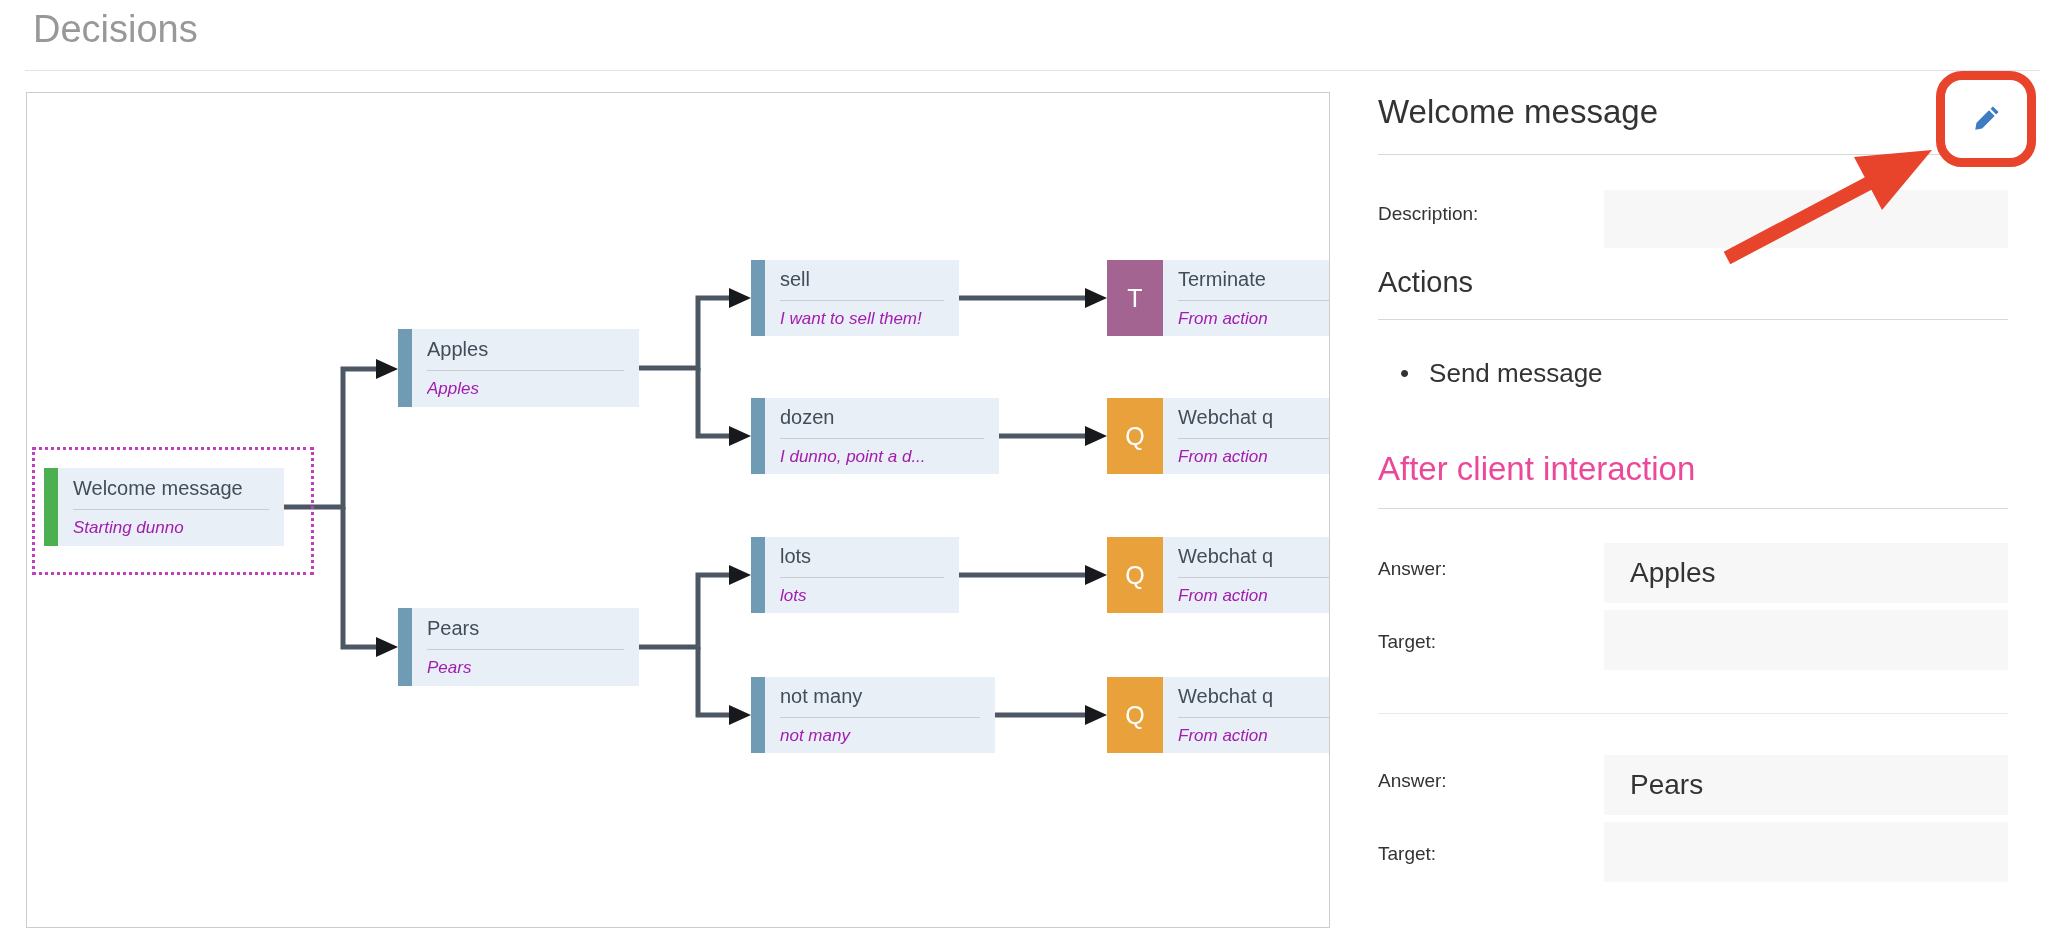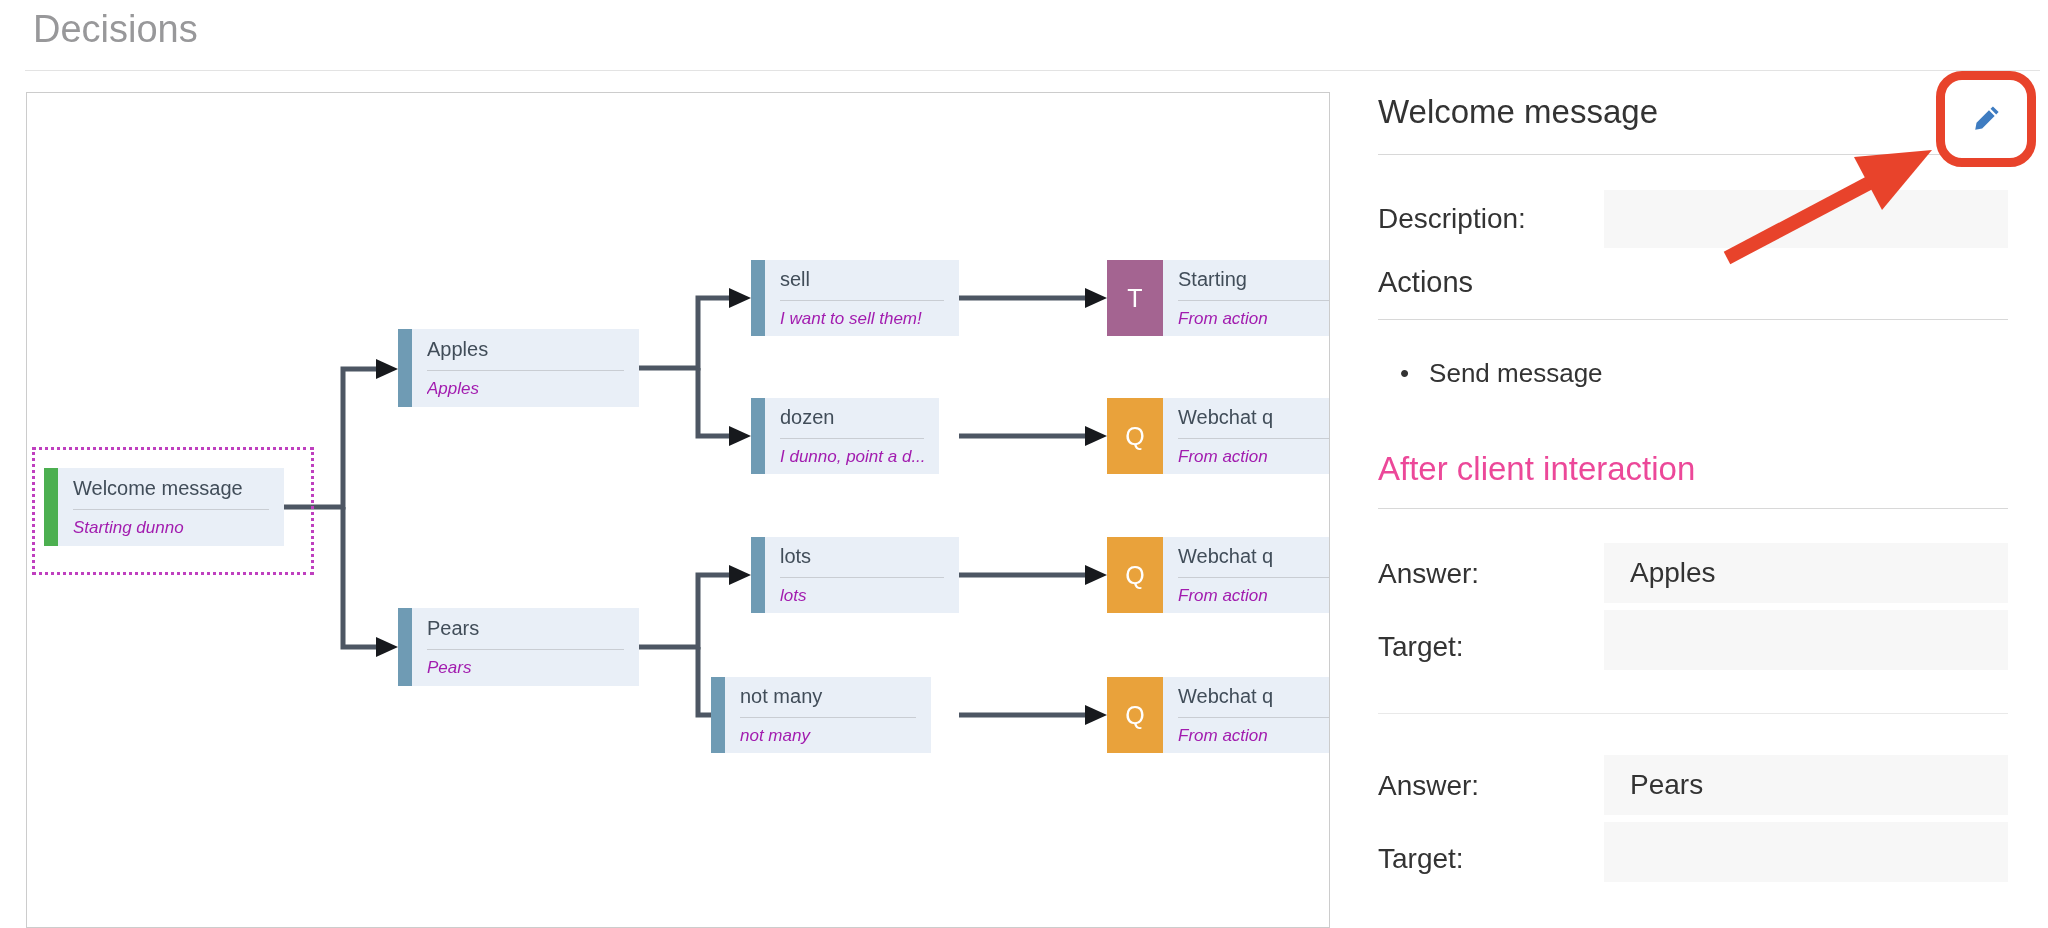--- a/index.html
+++ b/index.html
@@ -27,21 +27,21 @@
   .ntitle{font-size:20px;color:#414d59;padding-bottom:9px;border-bottom:1px solid #c9cdd3;
           white-space:nowrap;overflow:hidden;}
   .nsub{font-size:17px;font-style:italic;color:#a21caf;padding-top:8px;
         white-space:nowrap;overflow:hidden;}
   .selection-outline{position:absolute;left:5px;top:354px;width:276px;height:122px;
         border:3px dotted var(--selection-magenta,#bf3fbf);}
 
   
   .rp-heading{position:absolute;left:1378px;top:93px;font-size:33px;color:#333;font-weight:400;}
   .rp-rule{position:absolute;left:1378px;width:630px;height:1px;background:#d8d8d8;}
-  .rp-label{position:absolute;left:1378px;font-size:28px;color:#333;}
+  .rp-label{position:absolute;left:1378px;font-size:19px;color:#333;}
   .rp-field{position:absolute;left:1604px;width:404px;background:var(--field-bg,#f7f7f7);
             font-size:28px;color:#333;display:flex;align-items:center;padding-left:26px;
             box-sizing:border-box;}
   .rp-sub{position:absolute;left:1378px;font-size:29px;color:#333;}
   .rp-h2{position:absolute;left:1378px;font-size:33px;color:#ec4899;}
   .bullet-row{position:absolute;left:1400px;top:358px;display:flex;align-items:center;font-size:26px;color:#333;}
   .bullet-dot{font-size:26px;margin-right:20px;}
 
   
   .edit-ring{position:absolute;left:1936px;top:71px;width:82px;height:78px;
@@ -115,48 +115,48 @@
     </div>
 
     <div class="tnode" style="left:724px;top:167px;width:208px;height:76px">
       <div class="bar blue"></div>
       <div class="nbody">
         <div class="ntitle">sell</div>
         <div class="nsub">I want to sell them!</div>
       </div>
     </div>
 
-    <div class="tnode" style="left:724px;top:305px;width:188px;height:76px">
+    <div class="tnode" style="left:724px;top:305px;width:248px;height:76px">
       <div class="bar blue"></div>
       <div class="nbody">
         <div class="ntitle">dozen</div>
         <div class="nsub">I dunno, point a d...</div>
       </div>
     </div>
 
     <div class="tnode" style="left:724px;top:444px;width:208px;height:76px">
       <div class="bar blue"></div>
       <div class="nbody">
         <div class="ntitle">lots</div>
         <div class="nsub">lots</div>
       </div>
     </div>
 
-    <div class="tnode" style="left:684px;top:584px;width:220px;height:76px">
+    <div class="tnode" style="left:724px;top:584px;width:244px;height:76px">
       <div class="bar blue"></div>
       <div class="nbody">
         <div class="ntitle">not many</div>
         <div class="nsub">not many</div>
       </div>
     </div>
 
     <div class="tnode" style="left:1080px;top:167px;width:260px;height:76px">
       <div class="badge purple">T</div>
       <div class="nbody">
-        <div class="ntitle">Starting</div>
+        <div class="ntitle">Terminate</div>
         <div class="nsub">From action</div>
       </div>
     </div>
 
     <div class="tnode" style="left:1080px;top:305px;width:260px;height:76px">
       <div class="badge orange">Q</div>
       <div class="nbody">
         <div class="ntitle">Webchat q</div>
         <div class="nsub">From action</div>
       </div>

